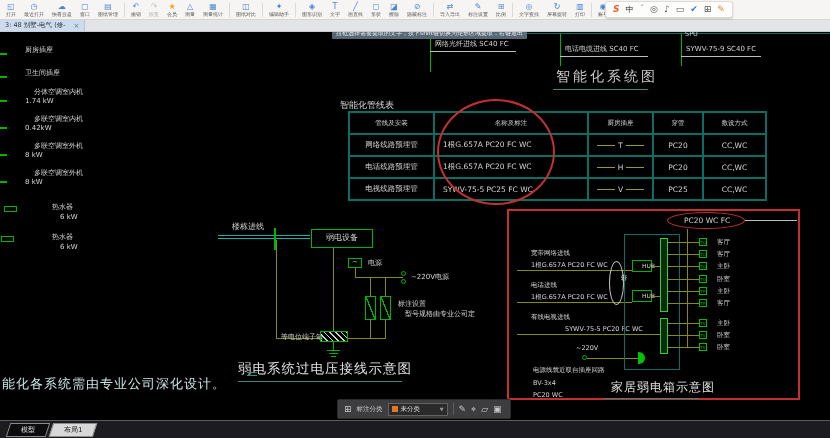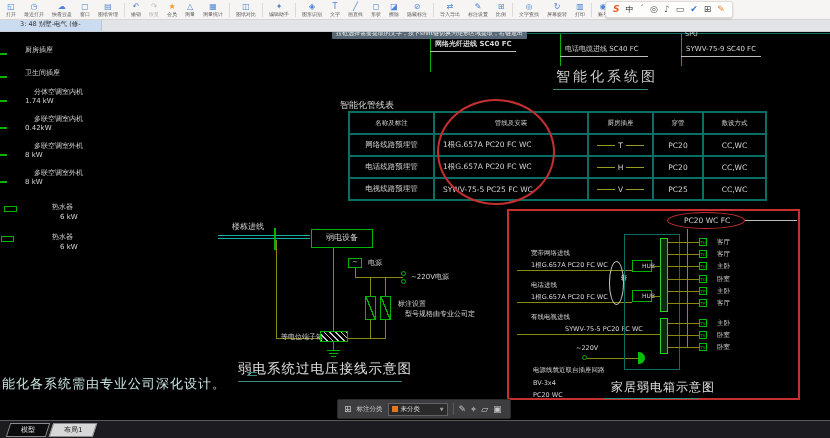--- a/index.html
+++ b/index.html
@@ -28,22 +28,22 @@
     display:flex; align-items:center; justify-content:space-around; padding:0 4px; z-index:30;
   }
   .sg-ico { font-size:9px; color:#555; line-height:15px; cursor:pointer; }
   .sg-ico.sg-logo { color:#f55a1e; font-weight:bold; font-style:italic; }
   .sg-ico.sg-zh { color:#222; font-size:8px; }
   .sg-ico.sg-chk { color:#3a6fd8; }
   .sg-ico.sg-pen { color:#f08020; }
   
   .tabbar { width:830px; height:12px; background:#e2e4e7; border-bottom:1px solid #c9ccd1;
     display:flex; align-items:stretch; }
-  .doc-tab { display:flex; align-items:center; gap:20px; background:#ccdcf0;
-    border-right:1px solid #b9c4d2; padding:0 20px; font-size:6.5px; color:#333; cursor:pointer;flex-direction:column; }
+  .doc-tab { display:flex; align-items:center; gap:8px; background:#ccdcf0;
+    border-right:1px solid #b9c4d2; padding:0 5px; font-size:6.5px; color:#333; cursor:pointer; }
   .doc-close { font-size:7px; color:#777; cursor:pointer; }
   
   .canvas { position:relative; width:830px; height:388px; background:#000; overflow:hidden; }
   .abs { position:absolute; }
   .t { position:absolute; color:#d4d4d4; font-size:7px; line-height:9px; white-space:nowrap; }
   .teal { background:#0a6e64; }
   .wire { background:#8a8a10; }
   .grn { background:#00b400; }
   .grnbox { position:absolute; border:1px solid #00b400; background:transparent; }
   .tooltip {
@@ -253,35 +253,35 @@
     <div class="abs grn" style="left:0; top:68px; width:7px; height:2px;"></div>
     <div class="abs grn" style="left:0; top:95px; width:7px; height:2px;"></div>
     <div class="abs grn" style="left:0; top:122px; width:7px; height:2px;"></div>
     <div class="abs grn" style="left:0; top:149px; width:7px; height:2px;"></div>
     <div class="grnbox" style="left:4px; top:174px; width:13px; height:6px;"></div>
     <div class="grnbox" style="left:1px; top:204px; width:13px; height:6px;"></div>
 
     <div class="abs teal" style="left:337px; top:1px; width:493px; height:1px;"></div>
     <div class="t" style="left:685px; top:-2px; font-size:6.5px;">SPU</div>
     <div class="abs grn" style="left:430px; top:2px; width:1px; height:38px;"></div>
-    <div class="t" style="left:435px; top:8px;font-weight:bold;">网络光纤进线 SC40 FC</div>
+    <div class="t" style="left:435px; top:8px;">网络光纤进线 SC40 FC</div>
     <div class="abs" style="left:430px; top:19px; width:86px; height:1px; background:#bdbdbd;"></div>
     <div class="abs grn" style="left:560px; top:2px; width:1px; height:32px;"></div>
     <div class="t" style="left:565px; top:13px;">电话电缆进线 SC40 FC</div>
     <div class="abs" style="left:560px; top:24px; width:88px; height:1px; background:#bdbdbd;"></div>
     <div class="abs grn" style="left:681px; top:2px; width:1px; height:32px;"></div>
     <div class="t" style="left:686px; top:13px;">SYWV-75-9 SC40 FC</div>
     <div class="abs" style="left:681px; top:24px; width:80px; height:1px; background:#bdbdbd;"></div>
     <div class="t" style="left:556px; top:40px; font-size:14px; letter-spacing:3px; color:#c8c8c8;">智能化系统图</div>
     <div class="abs" style="left:553px; top:57px; width:95px; height:1px; background:#3a8a80;"></div>
 
     <div class="t" style="left:340px; top:69px; font-size:9px;">智能化管线表</div>
     <div class="ptable">
+      <div class="cell hcell">管线及安装</div>
       <div class="cell hcell">名称及标注</div>
-      <div class="cell hcell">管线及安装</div>
       <div class="cell hcell">厨房插座</div>
       <div class="cell hcell">穿管</div>
       <div class="cell hcell">敷设方式</div>
 
       <div class="cell">网络线路预埋管</div>
       <div class="cell lcell">1根G.657A PC20 FC WC</div>
       <div class="cell">
           <span class="yline"></span>
           <span>T</span>
           <span class="yline"></span>

